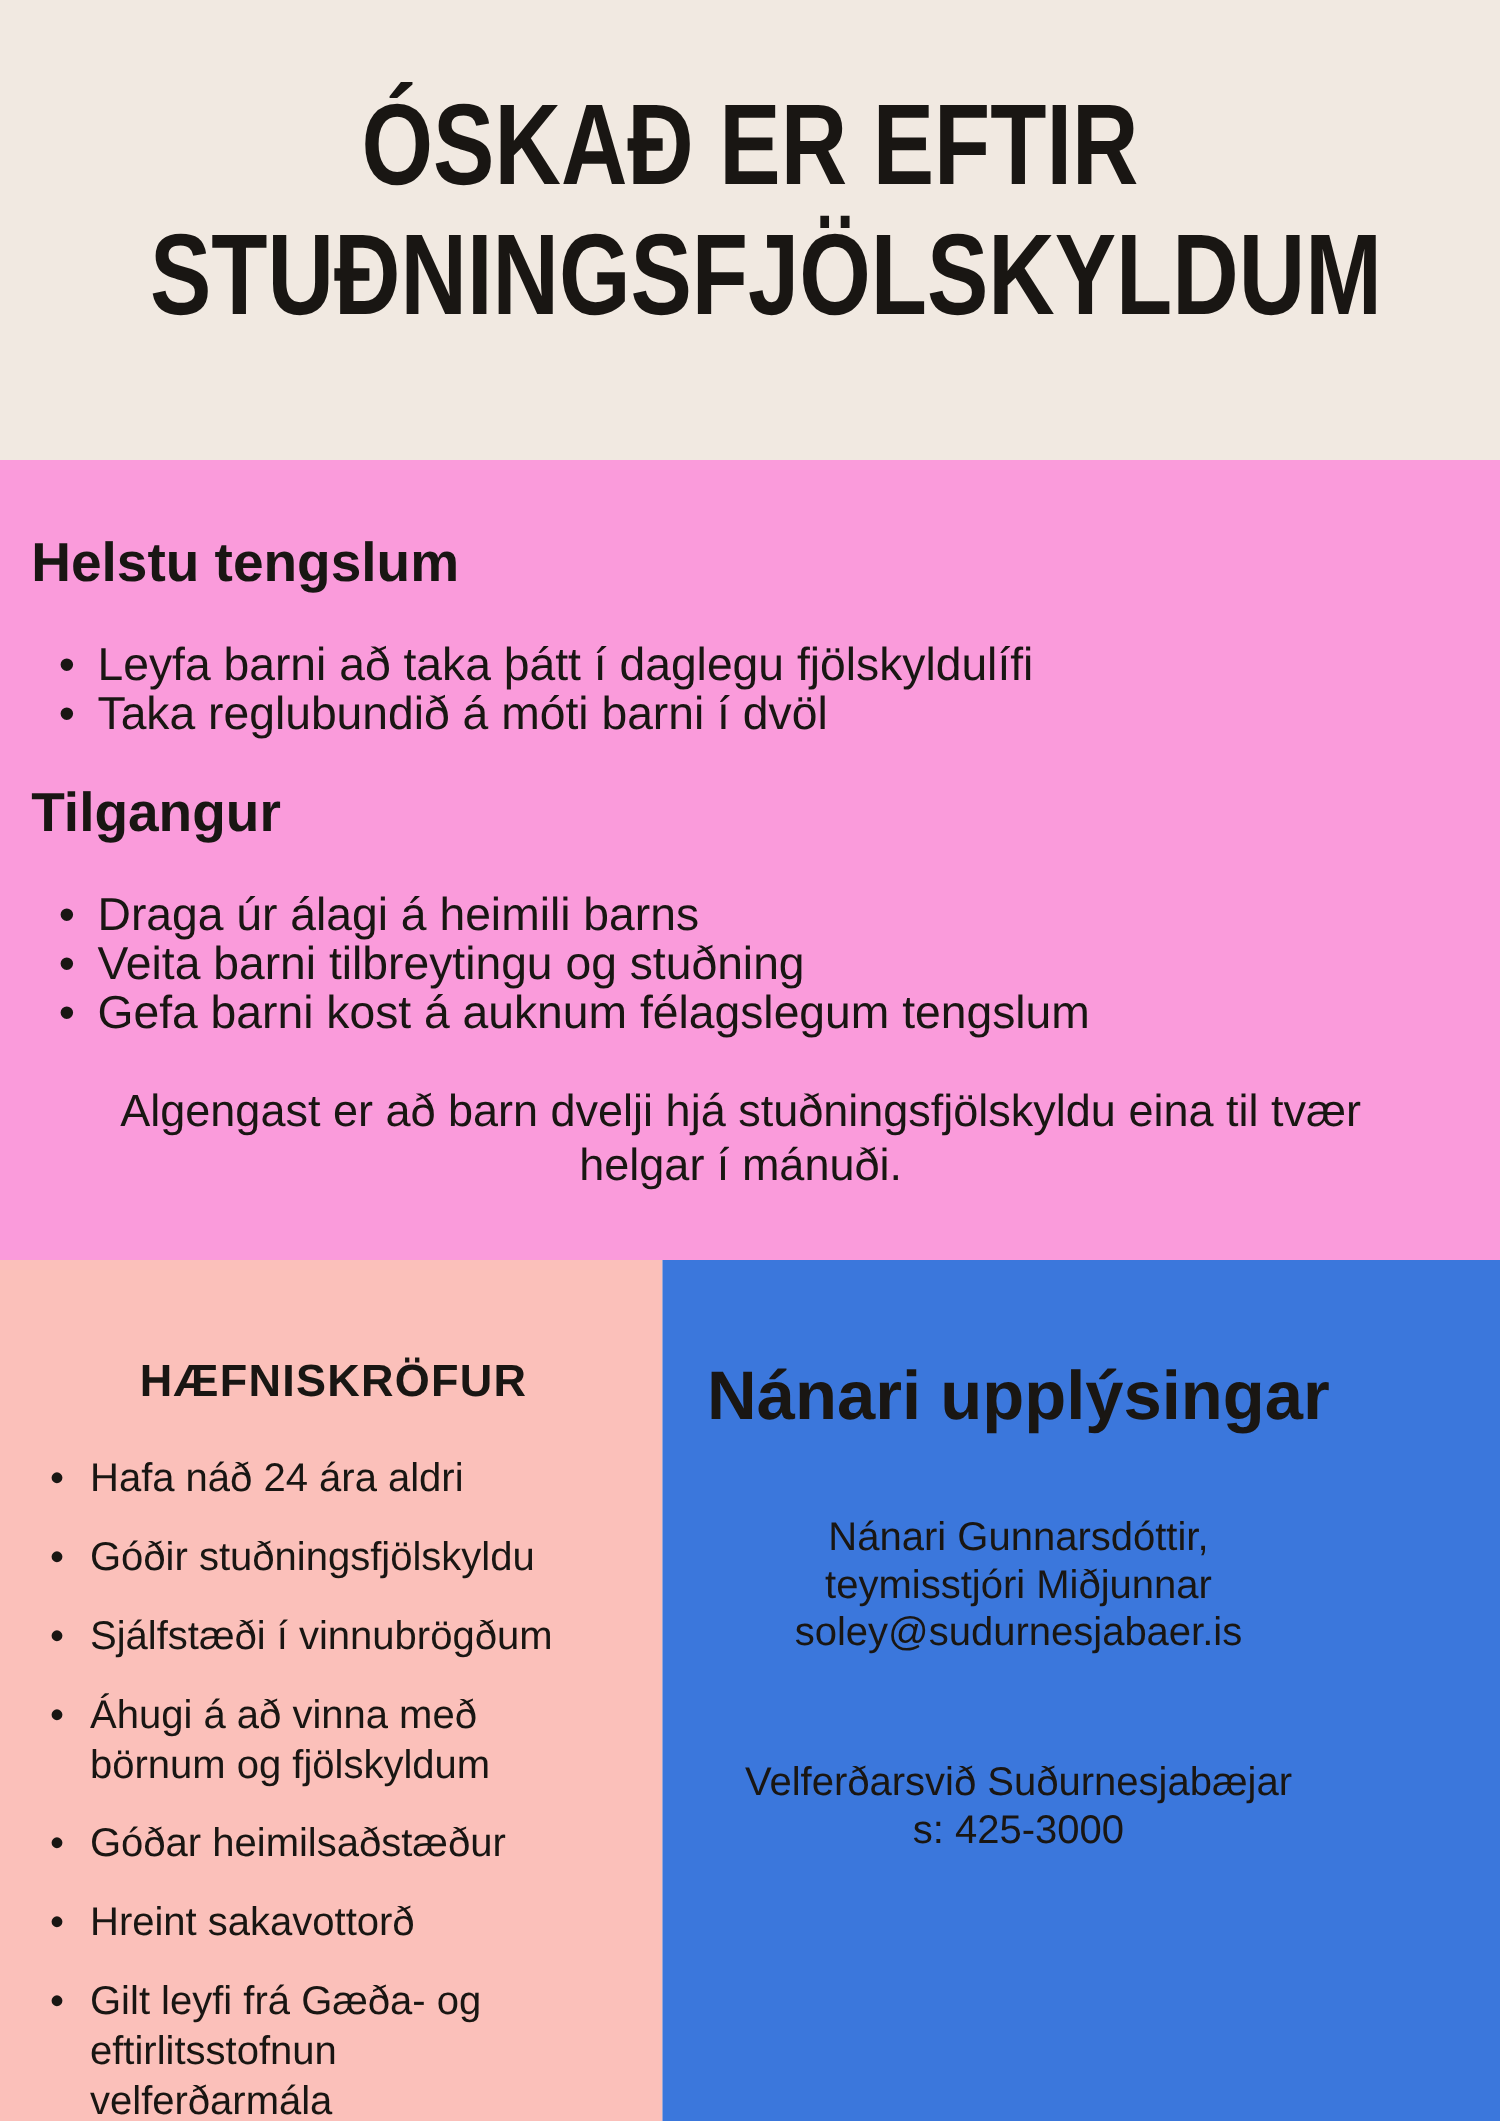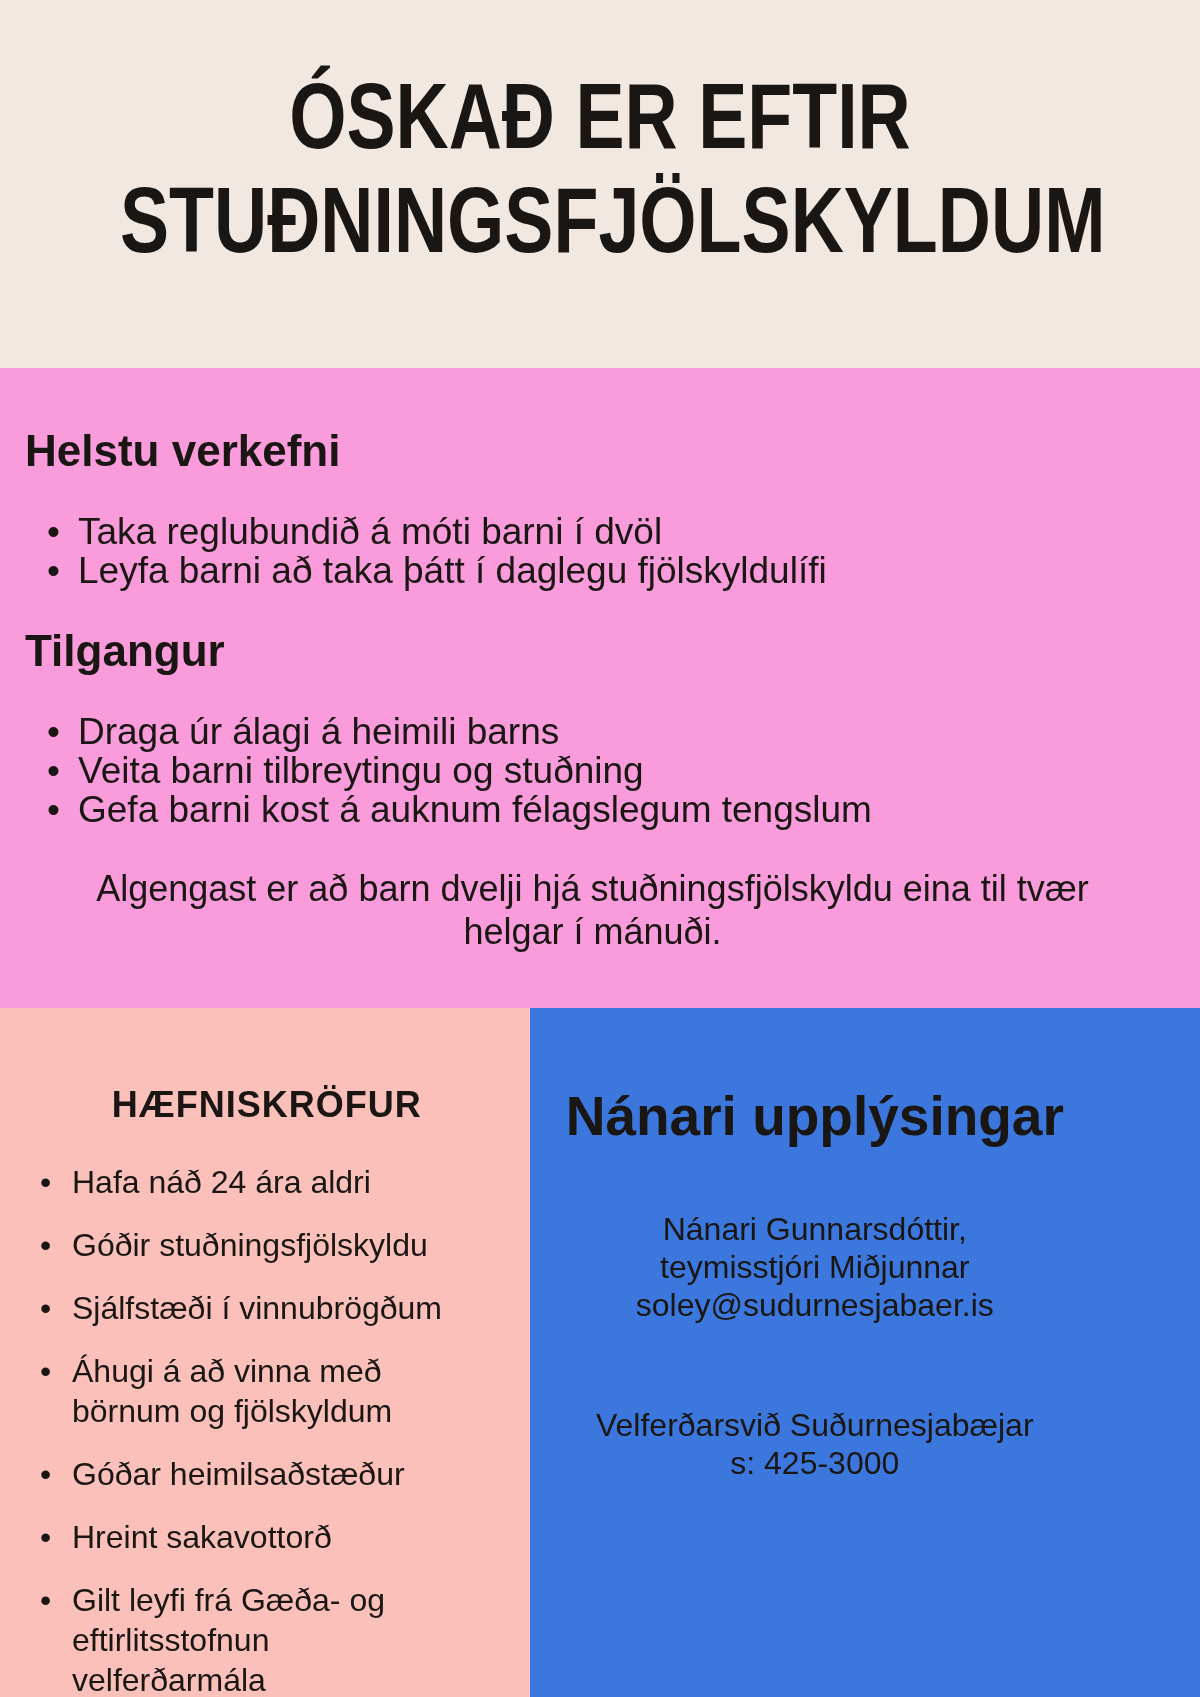--- a/index.html
+++ b/index.html
@@ -145,25 +145,25 @@
 <div class="page" style="--c-cream: #f1e9e1; --c-pink: #fa9bdb; --c-salmon: #fbc0ba; --c-blue: #3b77dc; --c-text: #191613;">
 
   <header class="section-top">
     <h1 class="poster-title">
       <span class="title-line">ÓSKAÐ ER EFTIR</span>
       <span class="title-line">STUÐNINGSFJÖLSKYLDUM</span>
     </h1>
   </header>
 
   <section class="section-pink">
-    <h2 class="pink-heading">Helstu verkefni</h2>
+    <h2 class="pink-heading">Helstu tengslum</h2>
 
     <ul class="pink-list">
+      <li>Leyfa barni að taka þátt í daglegu fjölskyldulífi</li>
       <li>Taka reglubundið á móti barni í dvöl</li>
-      <li>Leyfa barni að taka þátt í daglegu fjölskyldulífi</li>
     </ul>
 
     <h2 class="pink-heading second">Tilgangur</h2>
 
     <ul class="pink-list">
       <li>Draga úr álagi á heimili barns</li>
       <li>Veita barni tilbreytingu og stuðning</li>
       <li>Gefa barni kost á auknum félagslegum tengslum</li>
     </ul>
 

